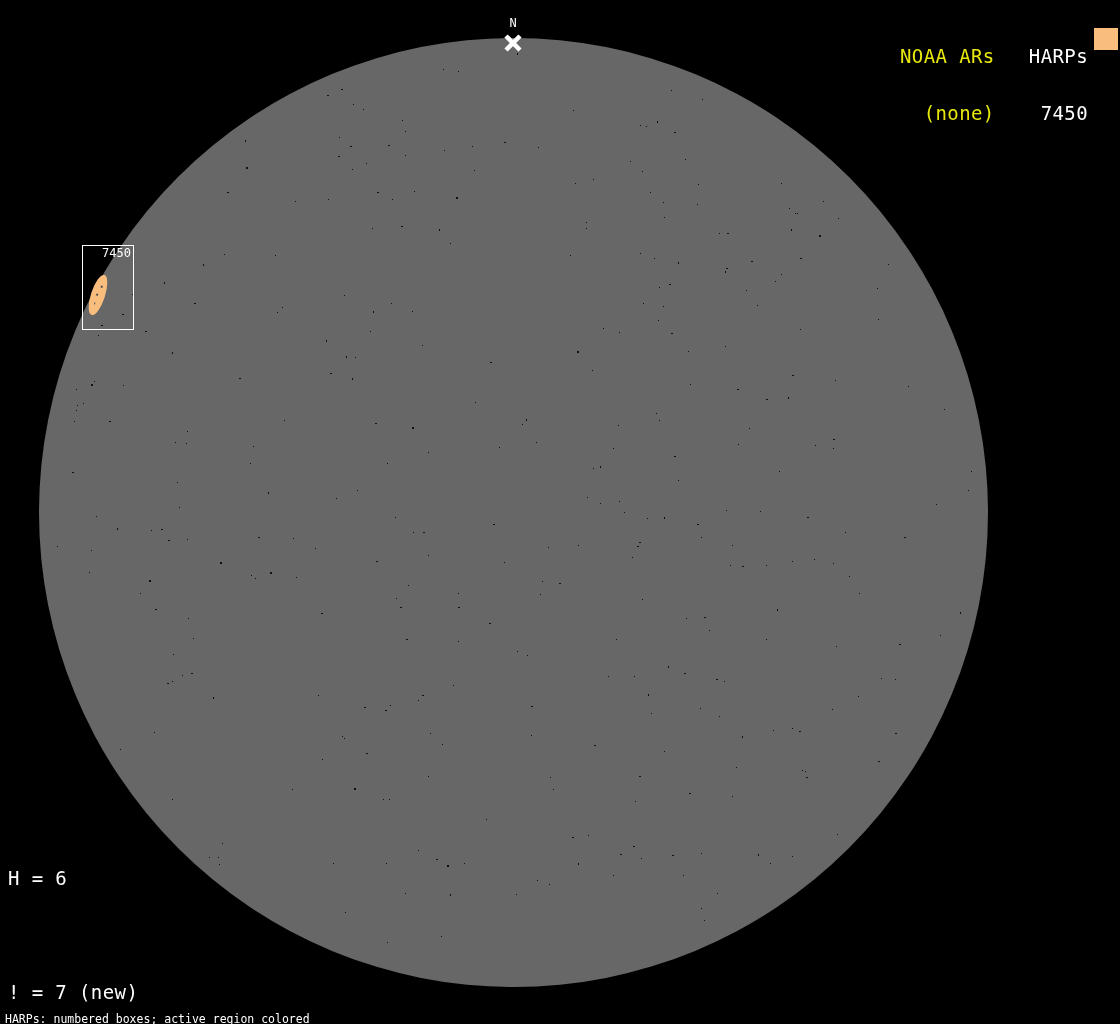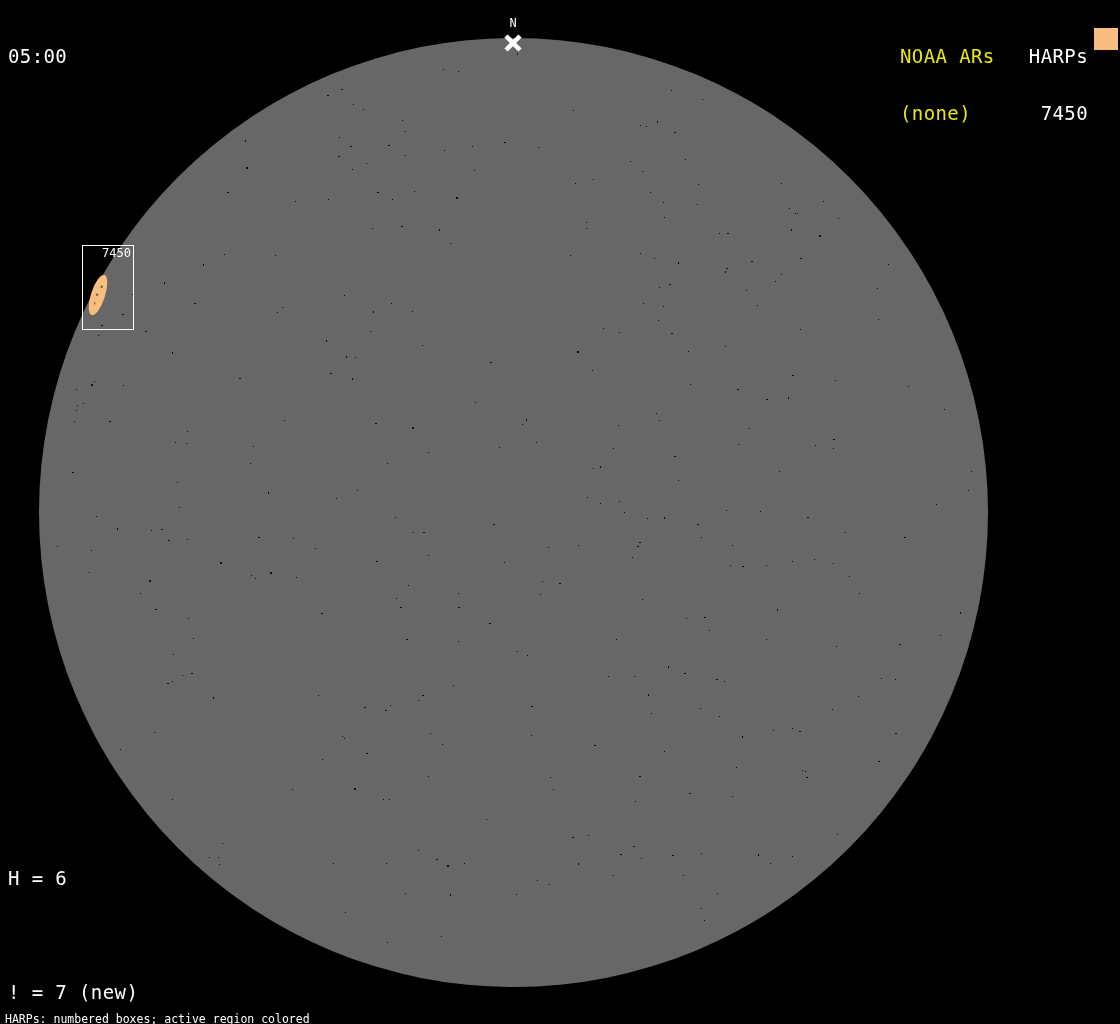--- a/index.html
+++ b/index.html
@@ -44,21 +44,21 @@
     white-space: pre;
   }
   
   .noaa-block {
     position: absolute;
     left: 900px;
     top: 9px;
     font-size: 19px;
     line-height: 19px;
     letter-spacing: 0.4px;
-    text-align: left;
+    text-align: right;
     white-space: pre;
   }
   .harps-block {
     position: absolute;
     right: 32px;
     top: 9px;
     font-size: 19px;
     line-height: 19px;
     letter-spacing: 0.4px;
     text-align: right;
@@ -493,21 +493,20 @@
         <div class="speckle" style="width: 1px; height: 1px; left: 477px; top: 856px; background: rgb(17, 17, 17);"></div>
         <div class="speckle" style="width: 1px; height: 1px; left: 718px; top: 267px; background: rgb(17, 17, 17);"></div>
         <div class="speckle" style="width: 1px; height: 1px; left: 793px; top: 671px; background: rgb(17, 17, 17);"></div>
         <div class="speckle" style="width: 1px; height: 1px; left: 639px; top: 442px; background: rgb(17, 17, 17);"></div>
         <div class="speckle" style="width: 2px; height: 1px; left: 760px; top: 693px; background: rgb(17, 17, 17);"></div>
         <div class="speckle" style="width: 1px; height: 1px; left: 379px; top: 662px; background: rgb(17, 17, 17);"></div>
       </div>
   </div>
 
   <div class="title-block">
-    <div>05:00</div>
   </div>
 
   <div class="noaa-block" id="noaa-block" style="color: rgb(232, 232, 12);">
     <div>NOAA ARs</div>
     <div>(none)</div>
   </div>
 
   <div class="harps-block">
     <div>HARPs</div>
     <div>7450</div>

